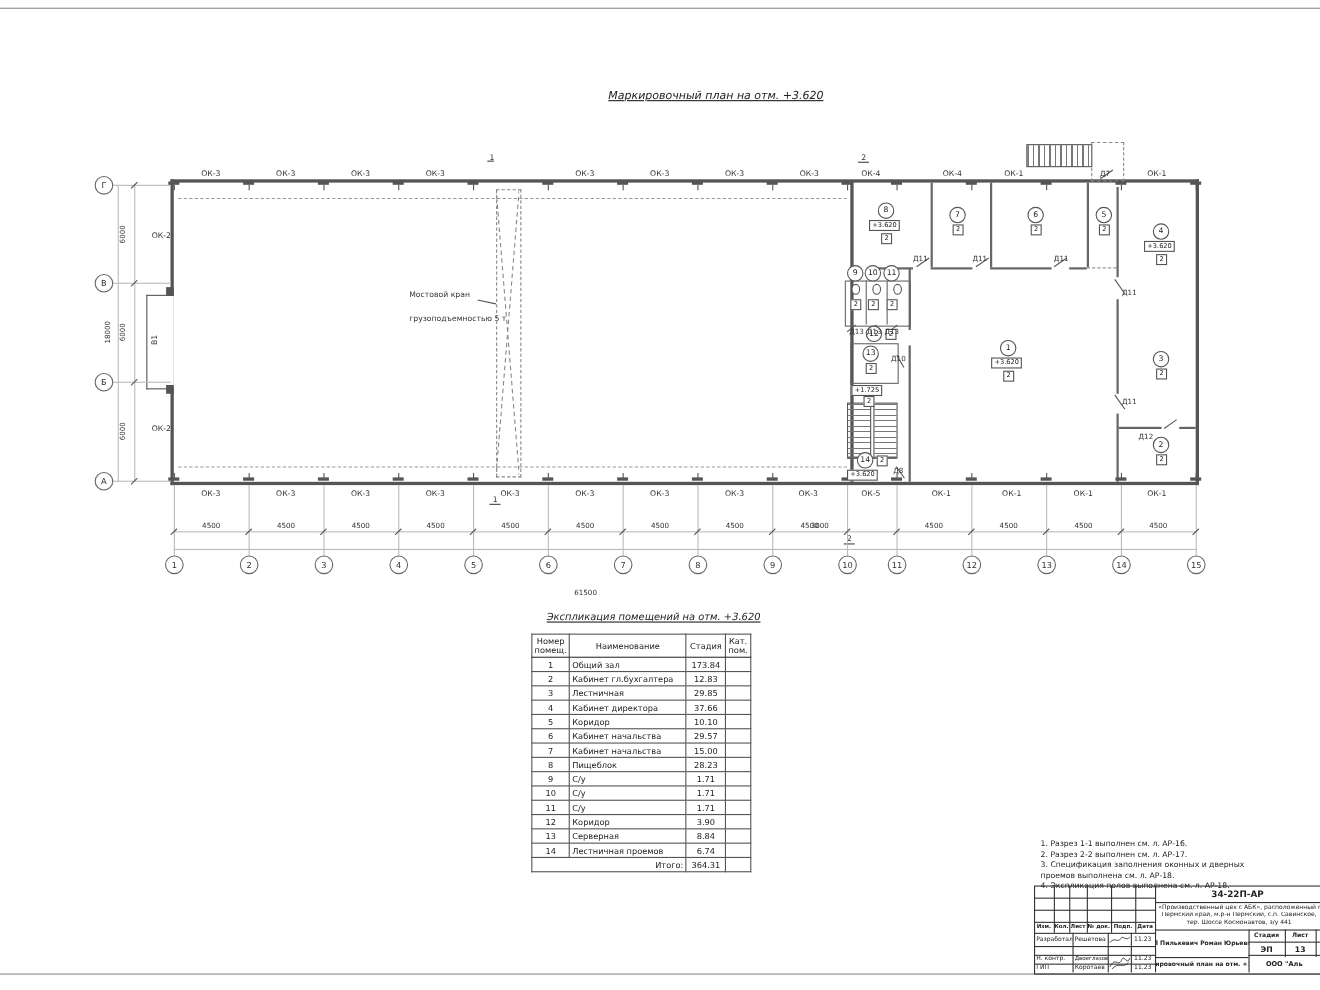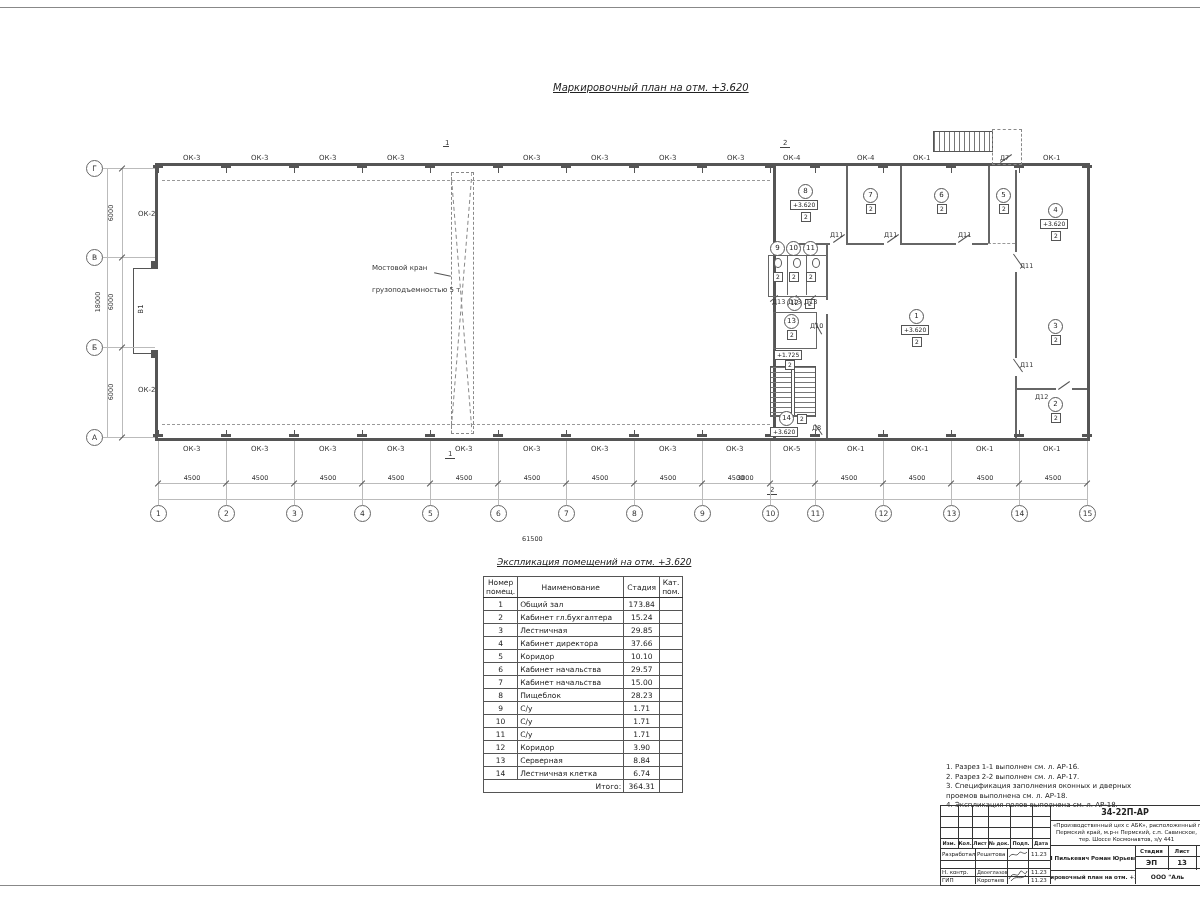--- a/index.html
+++ b/index.html
@@ -171,21 +171,21 @@
     <tbody id="expl-body">
         <tr>
           <td class="c">1</td>
           <td class="">Общий зал</td>
           <td class="c">173.84</td>
           <td class="c"></td>
         </tr>
         <tr>
           <td class="c">2</td>
           <td class="">Кабинет гл.бухгалтера</td>
-          <td class="c">15.24</td>
+          <td class="c">12.83</td>
           <td class="c"></td>
         </tr>
         <tr>
           <td class="c">3</td>
           <td class="">Лестничная</td>
           <td class="c">29.85</td>
           <td class="c"></td>
         </tr>
         <tr>
           <td class="c">4</td>
@@ -242,21 +242,21 @@
           <td class="c"></td>
         </tr>
         <tr>
           <td class="c">13</td>
           <td class="">Серверная</td>
           <td class="c">8.84</td>
           <td class="c"></td>
         </tr>
         <tr>
           <td class="c">14</td>
-          <td class="">Лестничная клетка</td>
+          <td class="">Лестничная проемов</td>
           <td class="c">6.74</td>
           <td class="c"></td>
         </tr>
         <tr>
           <td colspan="2" class="r">Итого:</td>
           <td class="c">364.31</td>
           <td></td>
         </tr>
       </tbody>
   </table>

